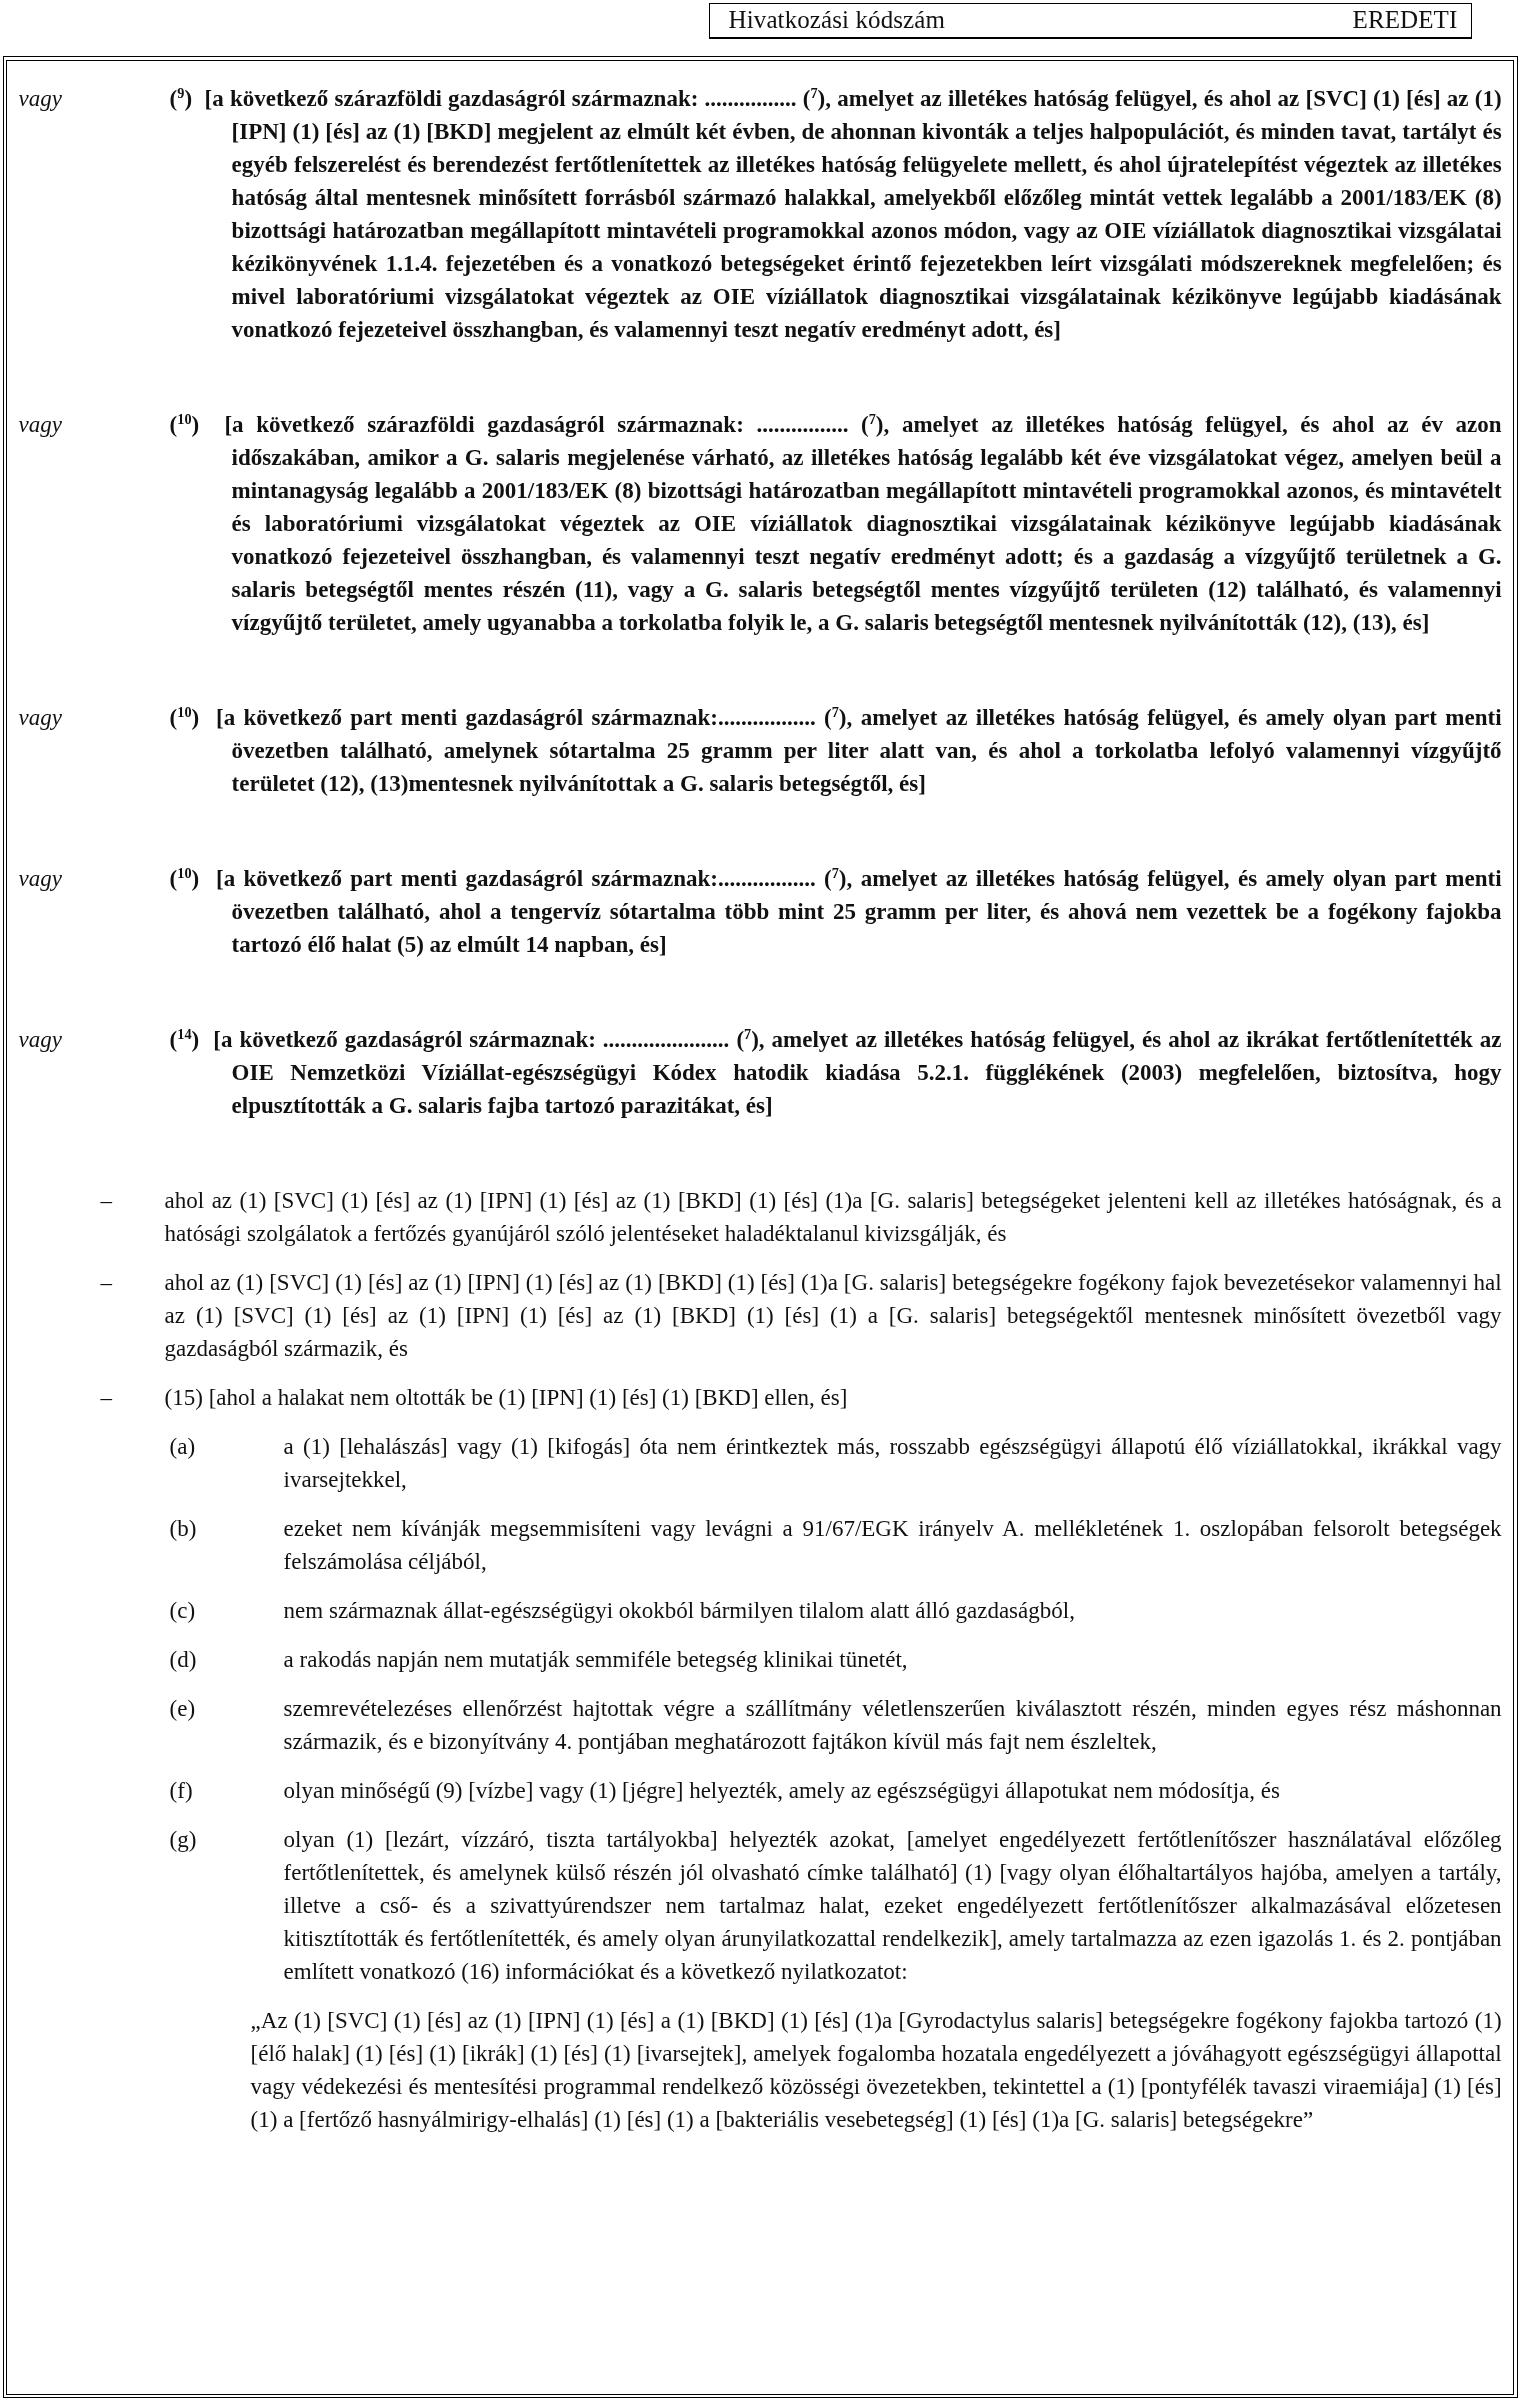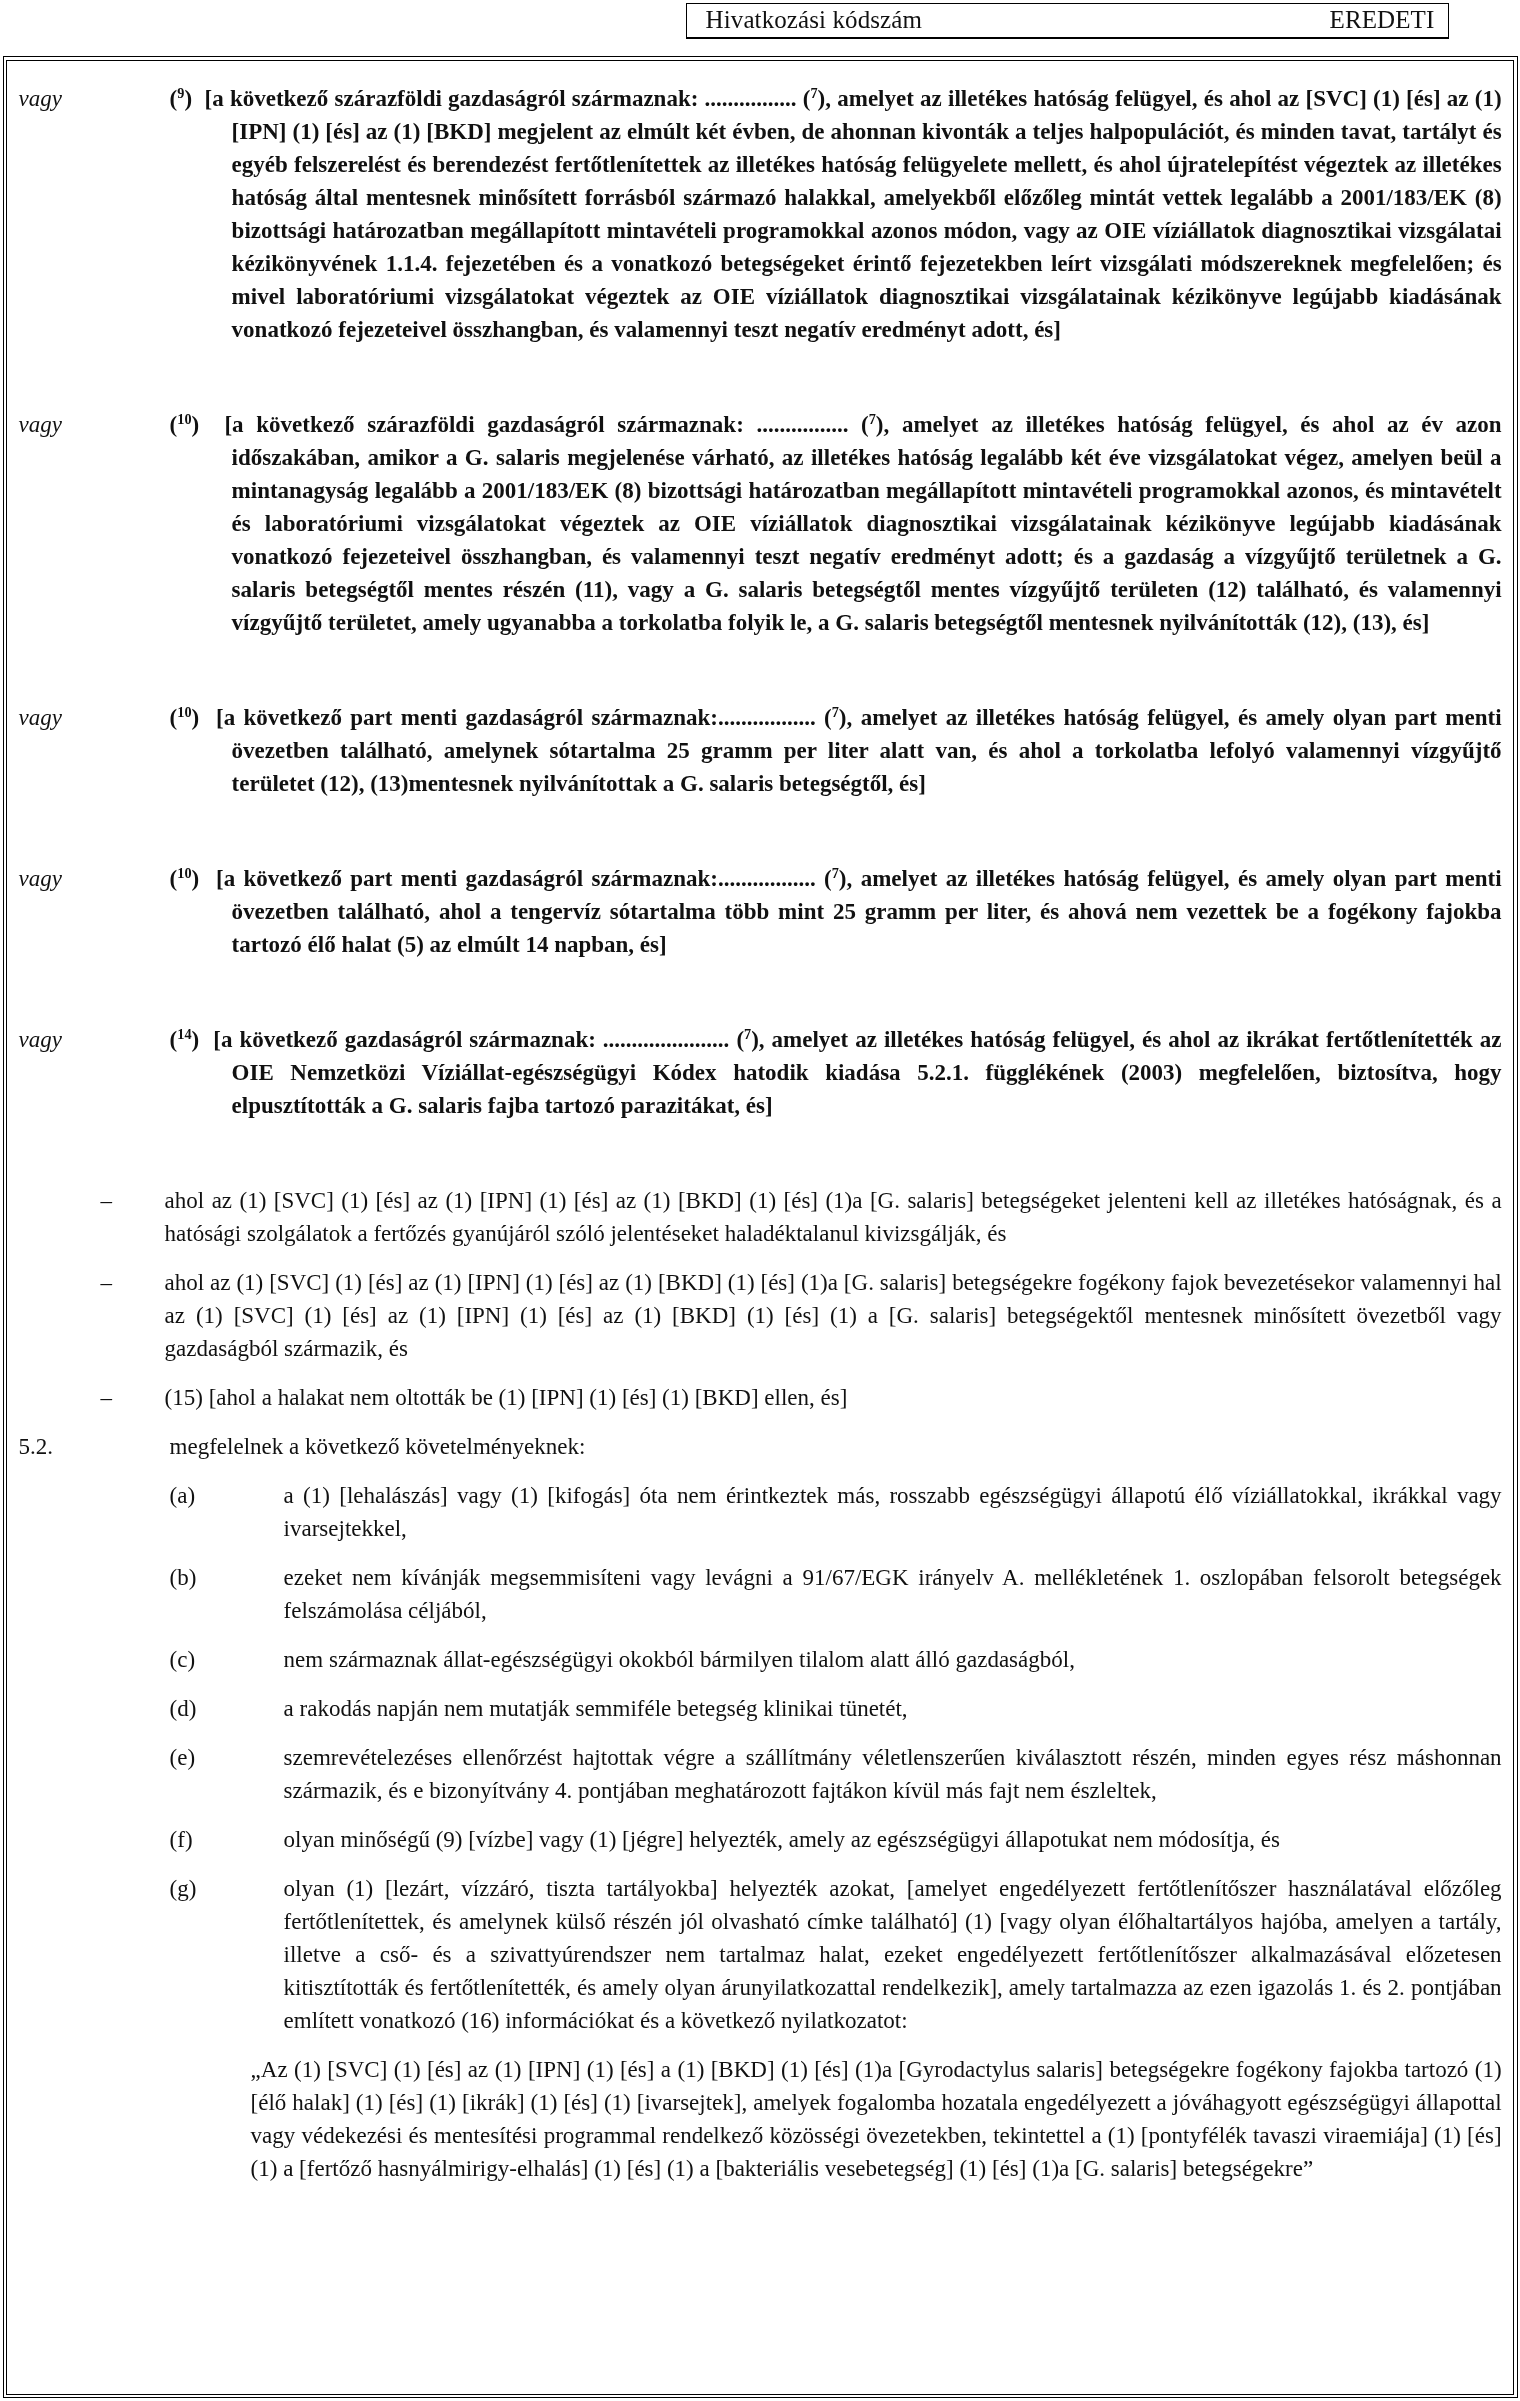--- a/index.html
+++ b/index.html
@@ -2,21 +2,21 @@
 <html style="font-size:10px"><head>
 <meta charset="utf-8">
 <style>
   html, body { margin: 0; padding: 0; background: #ffffff; }
   body {
     width: 1520px; height: 2401px; position: relative; overflow: hidden;
     font-family: "Liberation Serif", "DejaVu Serif", serif;
     color: #111111;
   }
   .header-box {
-    position: absolute; left: 686px; top: 2.5px; width: 763px; height: 36px;
+    position: absolute; left: 709px; top: 2.5px; width: 763px; height: 36px;
     border: 1.9px solid #000; border-bottom-width: 2.5px;
     display: flex; justify-content: space-between; align-items: center;
     padding: 0 13.6px 0 18.6px; box-sizing: border-box;
     font-size: 25px; letter-spacing: 0.1px;
   }
   .frame {
     position: absolute; left: 2.5px; top: 56px; width: 1515px; height: 2342px;
     border: 1.9px solid #000; box-sizing: border-box;
   }
   .frame-inner {
@@ -92,24 +92,20 @@
     <div class="dash-item">
       <span class="dash">–</span>
       <span class="txt">ahol az (1) [SVC] (1) [és] az (1) [IPN] (1) [és] az (1) [BKD] (1) [és] (1)a [G. salaris] betegségekre fogékony fajok bevezetésekor valamennyi hal az (1) [SVC] (1) [és] az (1) [IPN] (1) [és] az (1) [BKD] (1) [és] (1) a [G. salaris] betegségektől mentesnek minősített övezetből vagy gazdaságból származik, és</span>
     </div>
     <div class="dash-item">
       <span class="dash">–</span>
       <span class="txt">(15) [ahol a halakat nem oltották be (1) [IPN] (1) [és] (1) [BKD] ellen, és]</span>
     </div>
   </div>
 
-  <div class="sec52">
-    <span class="num">5.2.</span>
-    <span>megfelelnek a következő követelményeknek:</span>
-  </div>
 
   <div class="sublist">
     <div class="sub">
       <span class="lbl">(a)</span>
       <span class="txt">a (1) [lehalászás] vagy (1) [kifogás] óta nem érintkeztek más, rosszabb egészségügyi állapotú élő víziállatokkal, ikrákkal vagy ivarsejtekkel,</span>
     </div>
     <div class="sub">
       <span class="lbl">(b)</span>
       <span class="txt">ezeket nem kívánják megsemmisíteni vagy levágni a 91/67/EGK irányelv A. mellékletének 1. oszlopában felsorolt betegségek felszámolása céljából,</span>
     </div>

